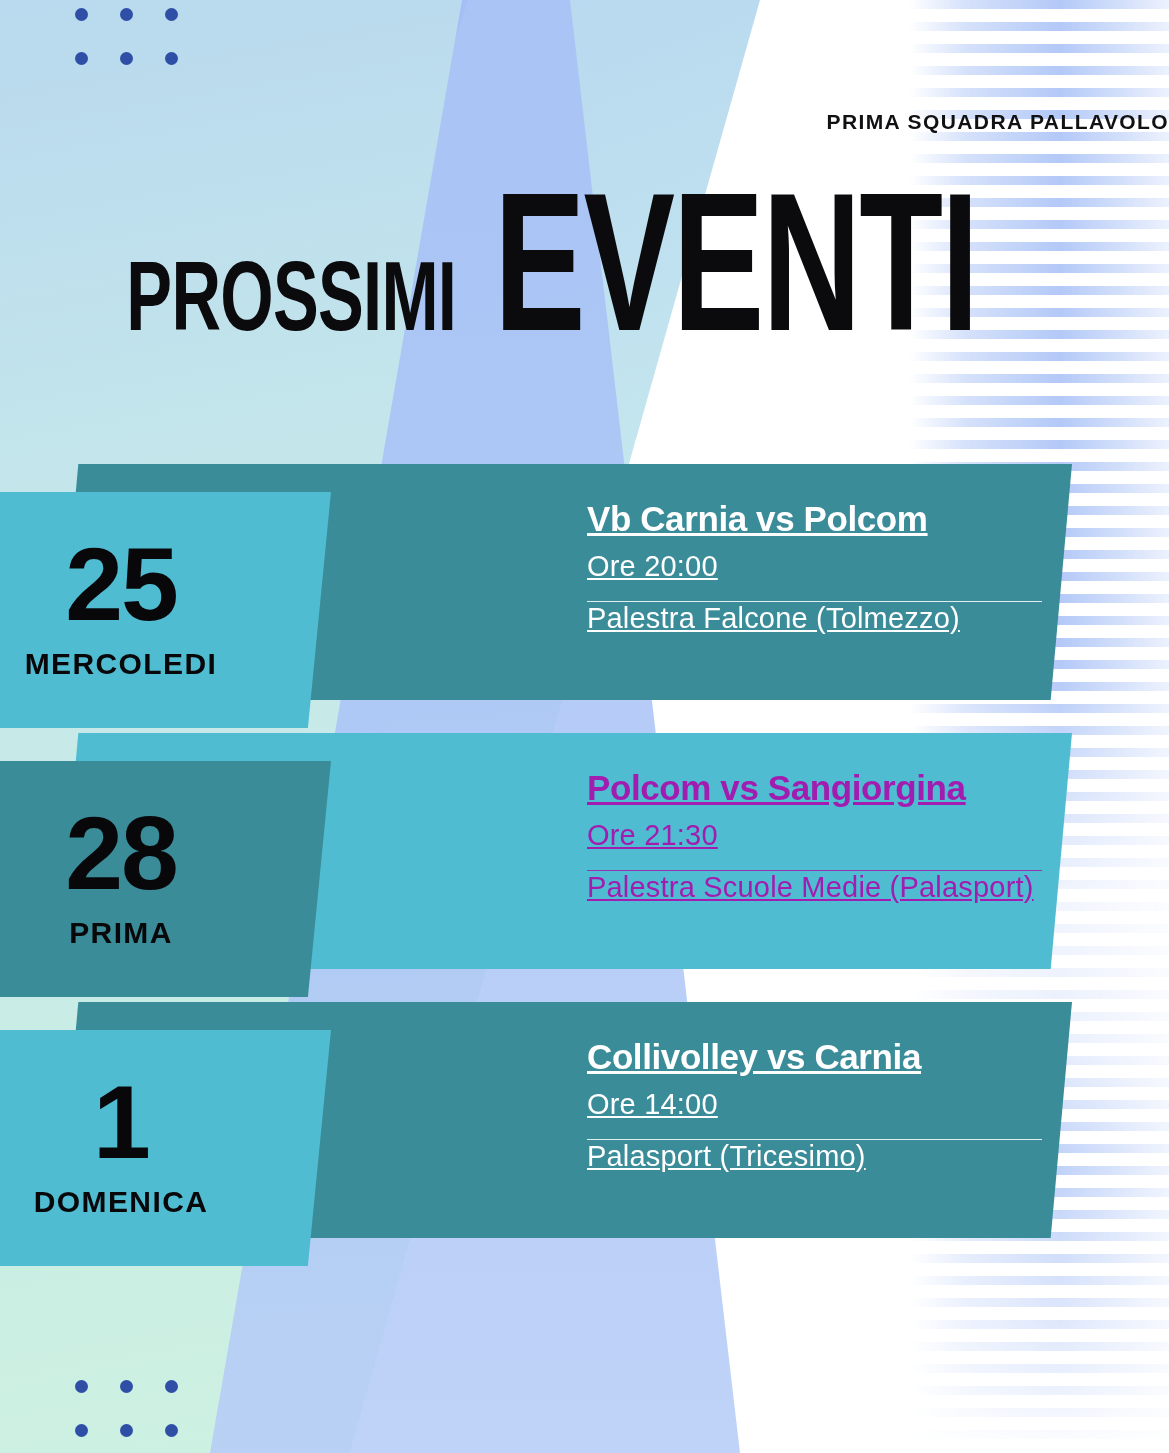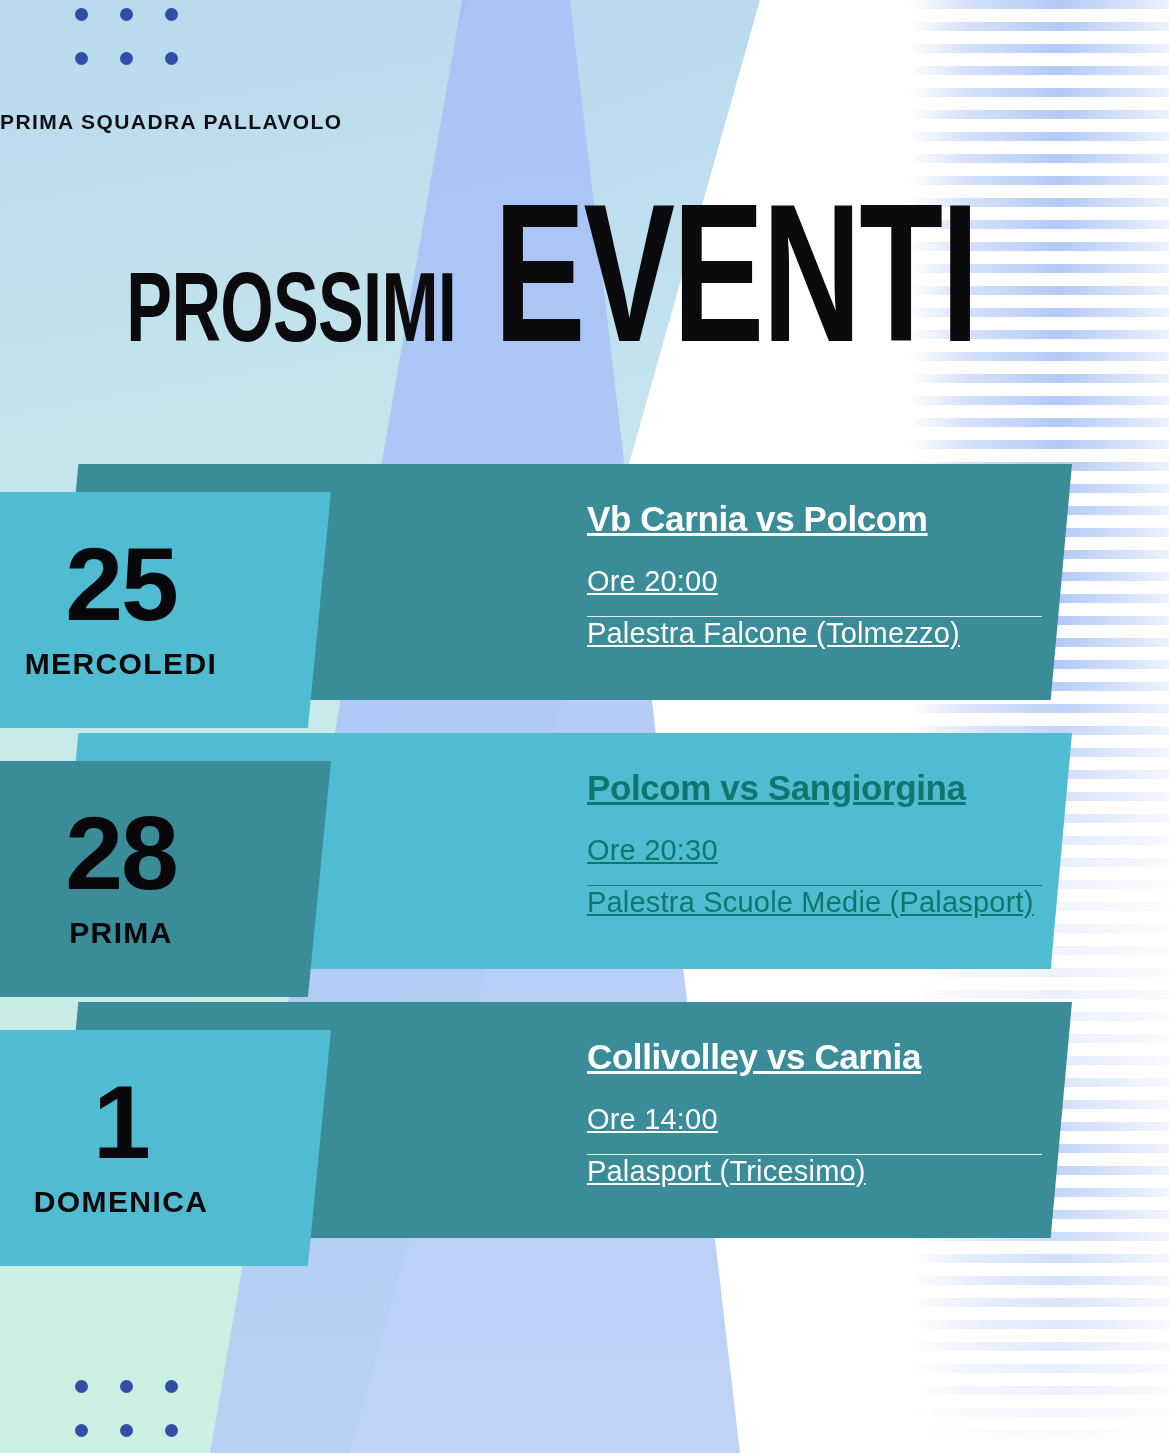--- a/index.html
+++ b/index.html
@@ -75,27 +75,27 @@
   .dots span{
     display:block;width:13px;height:13px;border-radius:50%;
     background:#2f4fa6;
   }
   .dots-top{left:75px;top:8px;}
   .dots-bottom{left:75px;top:1380px;}
 
   
   .kicker{
     position:absolute;left:0;right:0;top:110px;
-    text-align:left;
+    text-align:right;
     font-size:21px;font-weight:700;letter-spacing:1.4px;
     color:#111114;
     font-family:"Liberation Sans", sans-serif;
   }
   .title-row{
-    position:absolute;left:0;right:0;top:182px;
+    position:absolute;left:0;right:0;top:171px;
     display:flex;align-items:baseline;justify-content:center;
     gap:38px;
   }
   .title-small{
     font-size:98px;line-height:.94;font-weight:700;
     letter-spacing:-1px;color:#0b0b0e;
     transform:scaleX(.70);transform-origin:right bottom;
     font-family:"Liberation Sans", sans-serif;
   }
   .title-big{
@@ -134,40 +134,40 @@
   }
   .info{
     position:absolute;
     left:530px;top:36px;width:470px;text-decoration:underline;
   }
   .match{
     font-size:35px;font-weight:700;letter-spacing:-.4px;line-height:1.1;
     white-space:nowrap;
   }
   .time{
-    margin-top:26px;
+    margin-top:11px;
     font-size:29px;font-weight:400;letter-spacing:.2px;
   }
   .rule{
     margin-top:18px;height:0;border-top:1.5px solid currentColor;
     width:455px;opacity:.85;
   }
   .place{
     font-size:29px;font-weight:400;letter-spacing:.2px;
     white-space:nowrap;
   }
 
   
   .themeA .panel{background:#3a8c99;}
   .themeA .datebox{background:#4fbcd2;}
   .themeA .info{color:#ffffff;}
   
   .themeB .panel{background:#4fbcd2;}
   .themeB .datebox{background:#3a8c99;}
-  .themeB .info{color:#0f766e;}
+  .themeB .info{color:#a21caf;}
 
   
   #card-1{left:57px;top:464px;}
   #card-2{left:57px;top:733px;}
   #card-3{left:57px;top:1002px;}
 
   
   #card-2 .info{width:520px;}
   #card-2 .rule{width:455px;}
 </style>
@@ -222,21 +222,21 @@
   </div>
 
   <div class="card themeB" id="card-2">
     <div class="panel"></div>
     <div class="datebox">
       <div class="daynum">28</div>
       <div class="dayname">PRIMA</div>
     </div>
     <div class="info">
       <div class="match">Polcom vs Sangiorgina</div>
-      <div class="time">Ore 20:30</div>
+      <div class="time">Ore 21:30</div>
       <div class="rule"></div>
       <div class="place">Palestra Scuole Medie (Palasport)</div>
     </div>
   </div>
 
   <div class="card themeA" id="card-3">
     <div class="panel"></div>
     <div class="datebox">
       <div class="daynum">1</div>
       <div class="dayname">DOMENICA</div>

